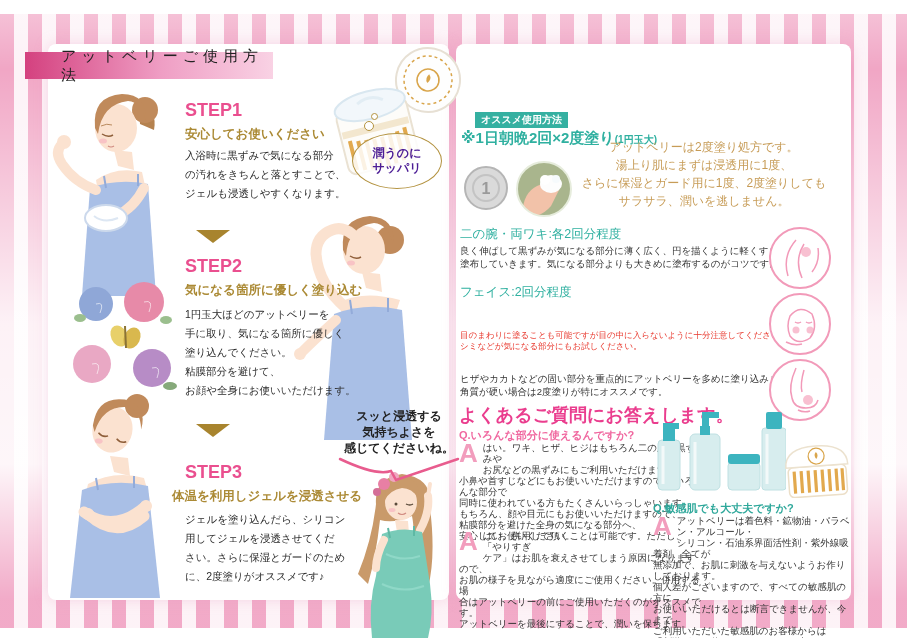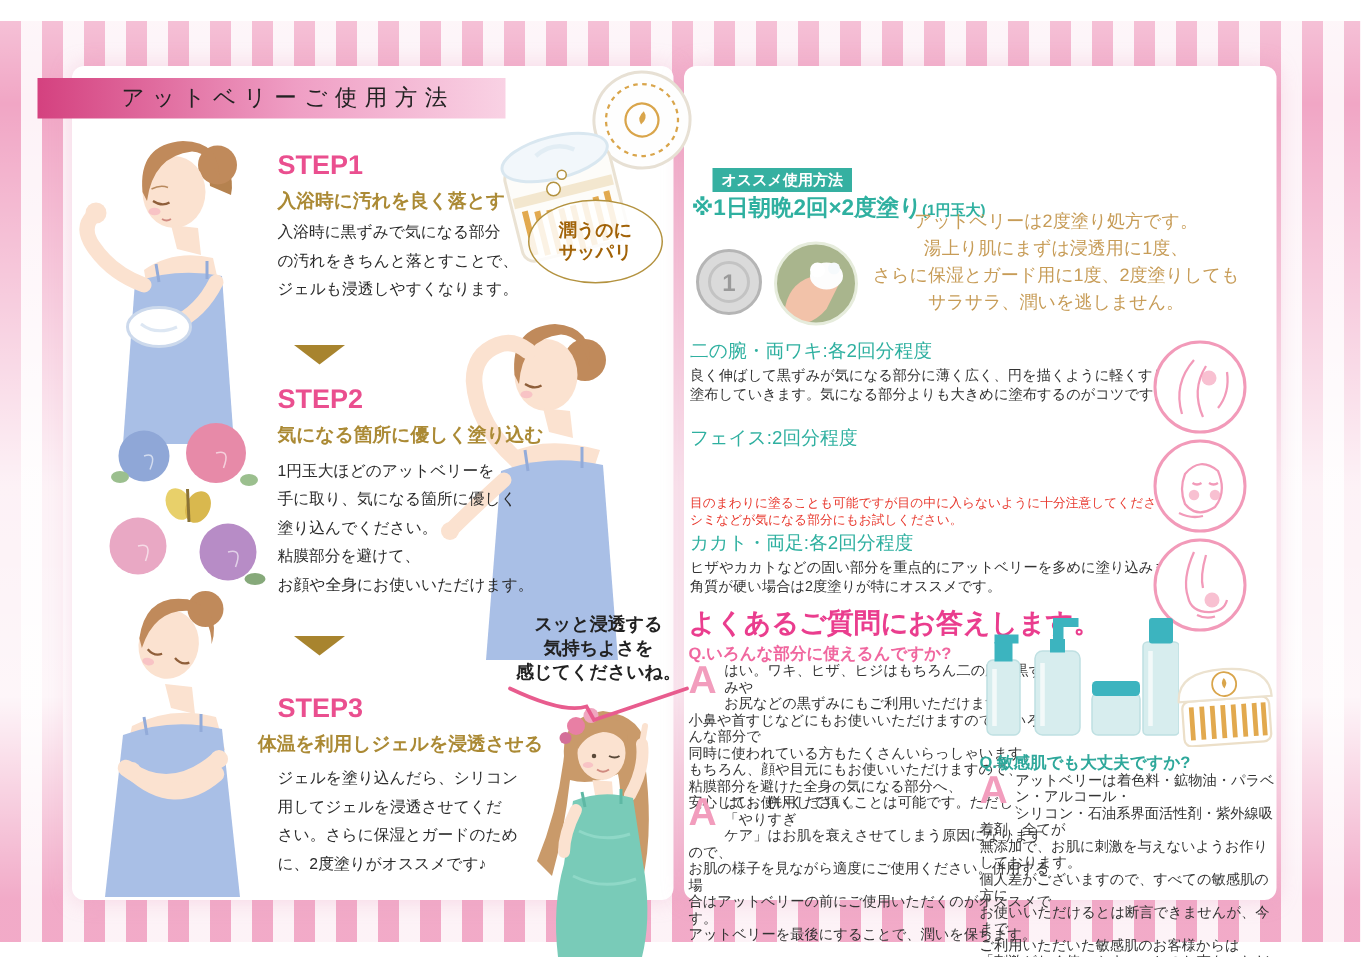--- a/index.html
+++ b/index.html
@@ -8,42 +8,42 @@
   #stripes{position:absolute;left:0;top:14px;width:907px;height:614px;
         background:repeating-linear-gradient(90deg,#f1a6c5 0 14px,#fdf2f7 14px 28px);}
   #stripes-fade{position:absolute;left:0;top:14px;width:907px;height:614px;
         background:linear-gradient(180deg,rgba(255,255,255,.3) 0px,rgba(255,255,255,0) 55px,
         rgba(255,255,255,.85) 310px,rgba(255,255,255,.9) 450px,rgba(255,255,255,.05) 586px);}
   .panel{position:absolute;top:44px;height:556px;background:#fff;border-radius:8px;
         box-shadow:0 0 14px rgba(231,157,193,.35);}
   #leftPanel{left:48px;width:401px;}
   #rightPanel{left:456px;width:395px;}
 
-  #titleBar{position:absolute;left:25px;top:52px;width:312px;height:27px;z-index:6;
+  #titleBar{position:absolute;left:25px;top:52px;width:248px;height:27px;z-index:6;
         background:linear-gradient(90deg,#d4417f,#ef9ec4 55%,#f9d2e4);
-        display:flex;align-items:center;padding-left:56px;box-sizing:border-box;
+        display:flex;align-items:center;padding-left:36px;box-sizing:border-box;
         font-size:15px;letter-spacing:5px;color:#222;font-weight:500;}
 
   .pre{white-space:pre-line;}
   .step-label{position:absolute;z-index:4;font-size:18px;font-weight:bold;color:#ea4f8f;}
   .step-sub{position:absolute;z-index:4;font-size:12.5px;font-weight:bold;color:#ab8a35;}
   .step-body{position:absolute;z-index:4;font-size:10.5px;line-height:19px;color:#2b2b2b;}
   .tri{position:absolute;z-index:4;width:0;height:0;border-left:17px solid transparent;
         border-right:17px solid transparent;border-top:13px solid #a8842e;}
   #s1l{left:185px;top:100px} #s1s{left:185px;top:126px} #s1b{left:185px;top:146px}
   #tri1{left:196px;top:230px}
   #s2l{left:185px;top:256px} #s2s{left:185px;top:282px} #s2b{left:185px;top:305px}
   #tri2{left:196px;top:424px}
   #s3l{left:185px;top:462px} #s3s{left:172px;top:488px} #s3b{left:185px;top:510px}
 
   #jarTop{position:absolute;left:328px;top:38px;z-index:5;}
   #jarBubble{position:absolute;left:352px;top:133px;width:88px;height:54px;z-index:6;
         border:1.5px solid #b3923f;border-radius:50%;background:rgba(255,255,255,.85);
         display:flex;align-items:center;justify-content:center;text-align:center;
-        font-size:12px;font-weight:bold;color:#a16207;line-height:15px;}
+        font-size:12px;font-weight:bold;color:#4c1d95;line-height:15px;}
   .bdot{position:absolute;border:1.5px solid #b3923f;border-radius:50%;background:#fff;z-index:6;}
   #bdot1{left:371px;top:113px;width:5px;height:5px;}
   #bdot2{left:364px;top:121px;width:8px;height:8px;}
 
   #stepBubble{position:absolute;left:338px;top:408px;width:122px;z-index:6;text-align:center;
         font-size:12px;font-weight:bold;color:#222;line-height:16px;}
   #stepBubbleArc{position:absolute;left:336px;top:456px;z-index:6;}
 
   .illus{position:absolute;z-index:3;}
   #w1{left:46px;top:84px} #w2{left:262px;top:188px} #flowers{left:70px;top:276px}
@@ -109,21 +109,21 @@
       <ellipse cx="50" cy="66" rx="36" ry="14" fill="#f2f7fb" stroke="#d9e7f0" stroke-width="2"></ellipse>
       <path d="M38 62 q14 -7 26 2" stroke="#e2edf4" stroke-width="3" fill="none"></path>
     </g>
   </svg>
   <div id="bdot1" class="bdot"></div>
   <div id="bdot2" class="bdot"></div>
   <div id="jarBubble" class="pre">潤うのに
 サッパリ</div>
 
   <div id="s1l" class="step-label">STEP1</div>
-  <div id="s1s" class="step-sub">入浴時に汚れを良く落とす</div>
+  <div id="s1s" class="step-sub">安心してお使いください</div>
   <div id="s1b" class="step-body pre">入浴時に黒ずみで気になる部分
 の汚れをきちんと落とすことで、
 ジェルも浸透しやすくなります。</div>
   <div id="tri1" class="tri"></div>
 
   <div id="s2l" class="step-label">STEP2</div>
   <div id="s2s" class="step-sub">気になる箇所に優しく塗り込む</div>
   <div id="s2b" class="step-body pre">1円玉大ほどのアットベリーを
 手に取り、気になる箇所に優しく
 塗り込んでください。
@@ -264,21 +264,20 @@
 湯上り肌にまずは浸透用に1度、
 さらに保湿とガード用に1度、2度塗りしても
 サラサラ、潤いを逃しません。</div>
 
   <div id="sec1t" class="sec-title">二の腕・両ワキ:各2回分程度</div>
   <div id="sec1b" class="sec-body pre">良く伸ばして黒ずみが気になる部分に薄く広く、円を描くように軽くすりこむように
 塗布していきます。気になる部分よりも大きめに塗布するのがコツです。</div>
   <div id="sec2t" class="sec-title">フェイス:2回分程度</div>
   <div id="sec2w" class="sec-warn pre">目のまわりに塗ることも可能ですが目の中に入らないように十分注意してください。
 シミなどが気になる部分にもお試しください。</div>
-  <div id="sec3t" class="sec-title">カカト・両足:各2回分程度</div>
   <div id="sec3b" class="sec-body pre">ヒザやカカトなどの固い部分を重点的にアットベリーを多めに塗り込みます。
 角質が硬い場合は2度塗りが特にオススメです。</div>
 
   <svg id="circ1" class="circ" width="64" height="64" viewBox="0 0 64 64">
     <circle cx="32" cy="32" r="30" fill="#ffffff" stroke="#f29ab9" stroke-width="2"></circle>
     <path d="M20 50 Q14 30 28 14" stroke="#f29ab9" stroke-width="1.5" fill="none"></path>
     <path d="M34 52 Q26 34 36 18" stroke="#f29ab9" stroke-width="1.5" fill="none"></path>
     <path d="M44 46 q8 -10 6 -24" stroke="#f29ab9" stroke-width="1.5" fill="none"></path>
     <circle cx="38" cy="26" r="5" fill="#f6b0c6" opacity=".8"></circle>
   </svg>

